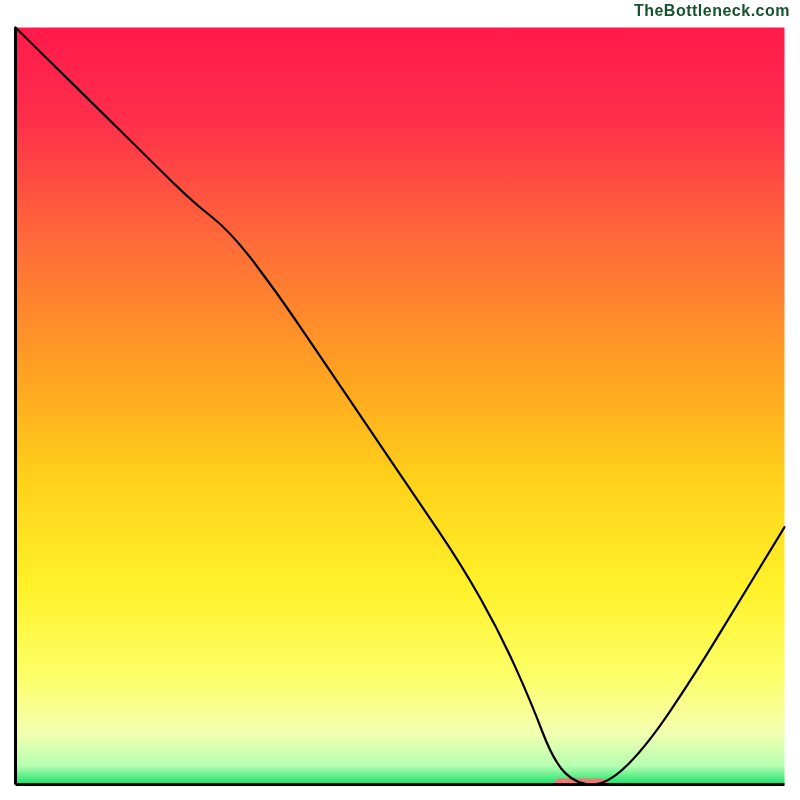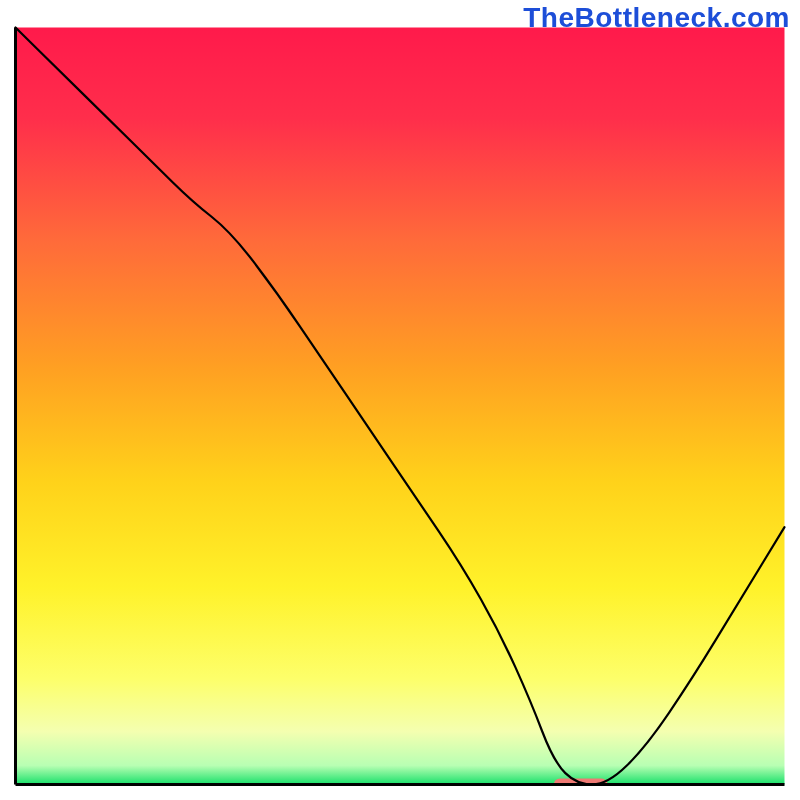--- a/index.html
+++ b/index.html
@@ -13,23 +13,23 @@
   .container {
     position: relative;
     width: 800px;
     height: 800px;
   }
   .watermark {
     position: absolute;
     top: 2px;
     right: 10px;
     font-family: Arial, Helvetica, sans-serif;
-    font-size: 28px;
+    font-size: 16px;
     font-weight: 600;
-    color: #1d4ed8;
+    color: #14532d;
     letter-spacing: 0.5px;
   }
   .plot {
     position: absolute;
     left: 14px;
     top: 26px;
     width: 772px;
     height: 760px;
   }
   .plot svg {

